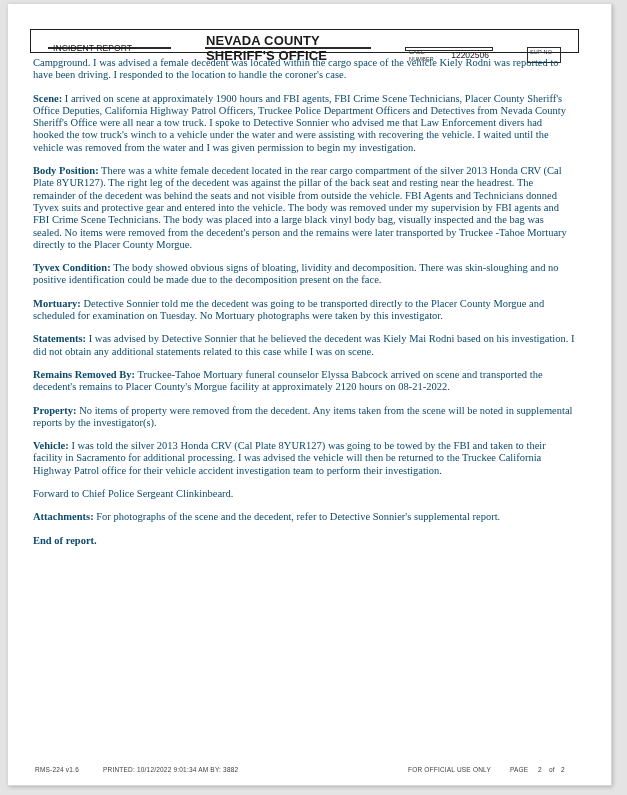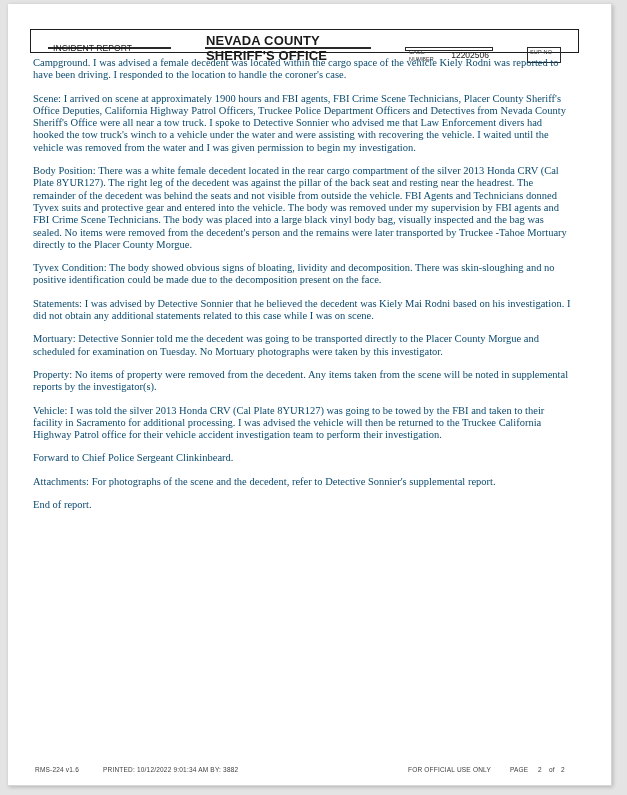--- a/index.html
+++ b/index.html
@@ -79,21 +79,21 @@
     width: 542px;
     color: #0c4a6e;
   }
   .report-body p {
     font-family: "Liberation Serif", serif;
     font-size: 10.5px;
     line-height: 12.3px;
     margin-bottom: 11px;
     text-align: left;
   }
-  .report-body b { font-weight: normal; }
+  .report-body b { font-weight: bold; }
   
   .footer {
     position: absolute;
     left: 0; top: 762px;
     width: 604px; height: 12px;
     font-size: 6.5px;
     color: #3d3d3d;
     letter-spacing: 0.2px;
   }
   .footer span { position: absolute; white-space: nowrap; }
@@ -124,22 +124,23 @@
     <div class="h-cell cell-sup">
       <span class="tiny-label">SUP NO</span>
     </div>
   </div>
 
   <div class="report-body" id="report-body">
       <p><span>Campground. I was advised a female decedent was located within the cargo space of the vehicle Kiely Rodni was reported to have been driving. I responded to the location to handle the coroner's case.</span></p>
       <p><b>Scene:</b><span> I arrived on scene at approximately 1900 hours and FBI agents, FBI Crime Scene Technicians, Placer County Sheriff's Office Deputies, California Highway Patrol Officers, Truckee Police Department Officers and Detectives from Nevada County Sheriff's Office were all near a tow truck. I spoke to Detective Sonnier who advised me that Law Enforcement divers had hooked the tow truck's winch to a vehicle under the water and were assisting with recovering the vehicle. I waited until the vehicle was removed from the water and I was given permission to begin my investigation.</span></p>
       <p><b>Body Position:</b><span> There was a white female decedent located in the rear cargo compartment of the silver 2013 Honda CRV (Cal Plate 8YUR127). The right leg of the decedent was against the pillar of the back seat and resting near the headrest. The remainder of the decedent was behind the seats and not visible from outside the vehicle. FBI Agents and Technicians donned Tyvex suits and protective gear and entered into the vehicle. The body was removed under my supervision by FBI agents and FBI Crime Scene Technicians. The body was placed into a large black vinyl body bag, visually inspected and the bag was sealed. No items were removed from the decedent's person and the remains were later transported by Truckee -Tahoe Mortuary directly to the Placer County Morgue.</span></p>
       <p><b>Tyvex Condition:</b><span> The body showed obvious signs of bloating, lividity and decomposition. There was skin-sloughing and no positive identification could be made due to the decomposition present on the face.</span></p>
+      <p><b>Mortuary:</b><span> Detective Sonnier told me the decedent was going to be transported directly to the Placer County Morgue and scheduled for examination on Tuesday. No Mortuary photographs were taken by this investigator.</span></p>
       <p><b>Statements:</b><span> I was advised by Detective Sonnier that he believed the decedent was Kiely Mai Rodni based on his investigation. I did not obtain any additional statements related to this case while I was on scene.</span></p>
-      <p><b>Mortuary:</b><span> Detective Sonnier told me the decedent was going to be transported directly to the Placer County Morgue and scheduled for examination on Tuesday. No Mortuary photographs were taken by this investigator.</span></p>
+      <p><b>Remains Removed By:</b><span> Truckee-Tahoe Mortuary funeral counselor Elyssa Babcock arrived on scene and transported the decedent's remains to Placer County's Morgue facility at approximately 2120 hours on 08-21-2022.</span></p>
       <p><b>Property:</b><span> No items of property were removed from the decedent. Any items taken from the scene will be noted in supplemental reports by the investigator(s).</span></p>
       <p><b>Vehicle:</b><span> I was told the silver 2013 Honda CRV (Cal Plate 8YUR127) was going to be towed by the FBI and taken to their facility in Sacramento for additional processing. I was advised the vehicle will then be returned to the Truckee California Highway Patrol office for their vehicle accident investigation team to perform their investigation.</span></p>
       <p><span>Forward to Chief Police Sergeant Clinkinbeard.</span></p>
       <p><b>Attachments:</b><span> For photographs of the scene and the decedent, refer to Detective Sonnier's supplemental report.</span></p>
       <p><b>End of report.</b></p>
     </div>
 
   <div class="footer">
     <span class="f-version">RMS-224 v1.6</span>
     <span class="f-printed">PRINTED: 10/12/2022 9:01:34 AM BY: 3882</span>

